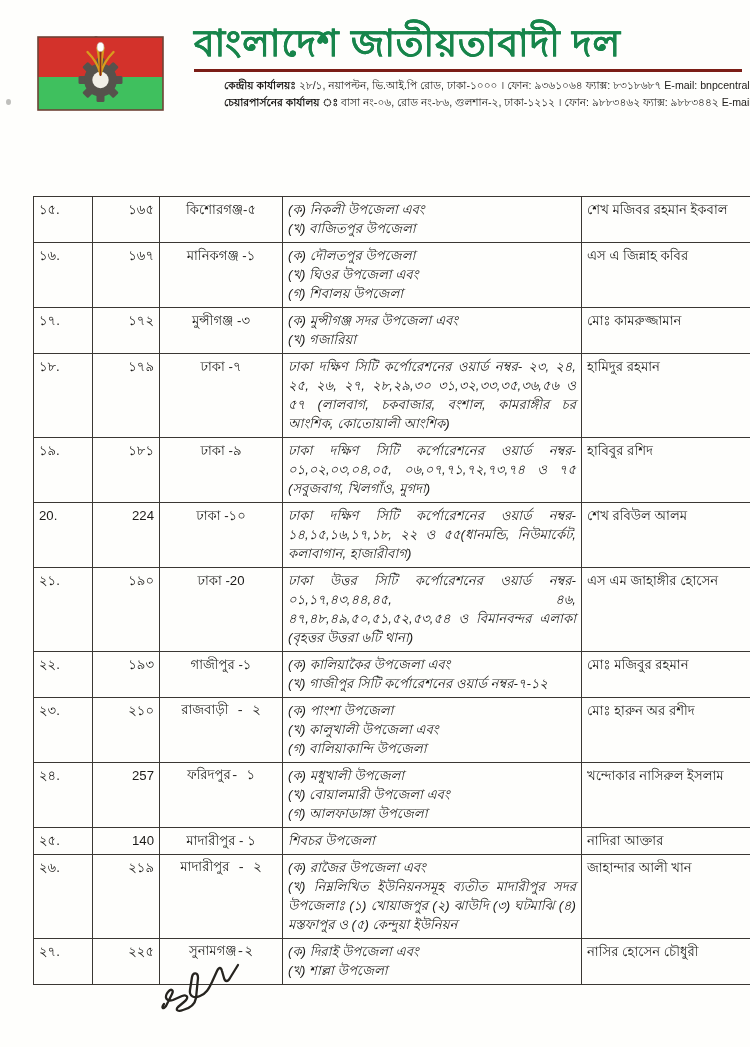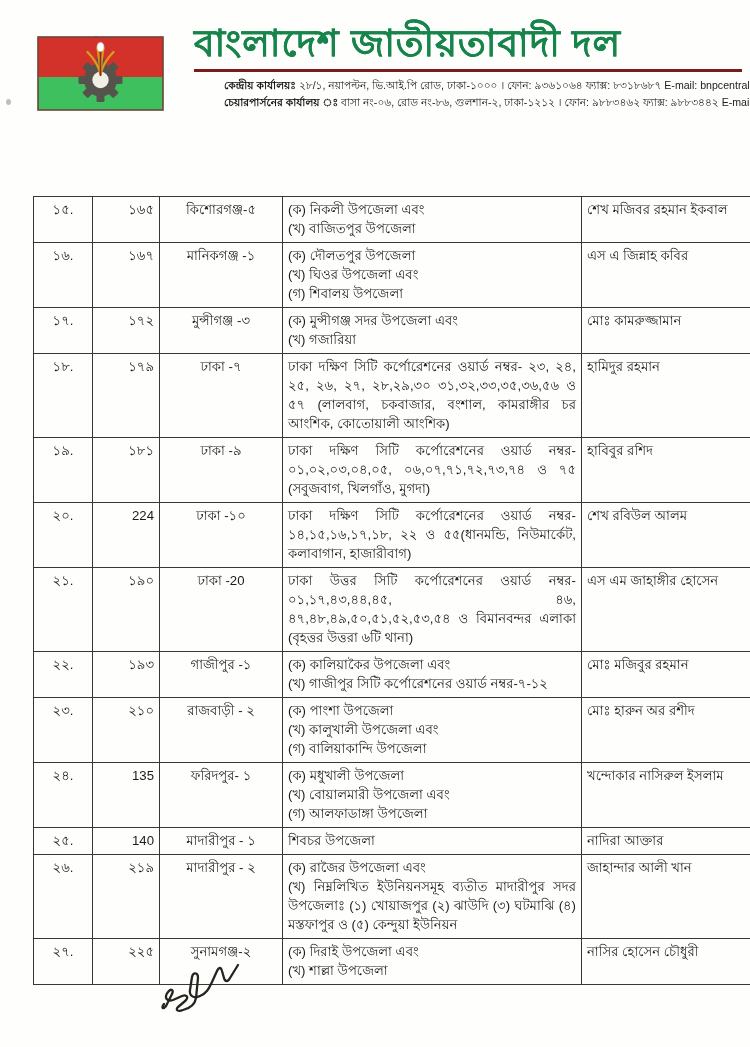--- a/index.html
+++ b/index.html
@@ -42,28 +42,28 @@
     table-layout:fixed;
     font-size:13.2px;
     line-height:19px;
   }
   table.doc td{
     border:1.6px solid var(--border);
     vertical-align:top;
     padding:3px 5px 4px 5px;
     overflow:hidden;
   }
-  td.c-serial{width:48px;padding-left:9px;text-align:center;}
+  td.c-serial{width:48px;padding-left:9px;}
   td.c-seat{width:56px;text-align:right;}
   td.c-const{width:112px;text-align:center;margin-top:44px;}
   td.c-area{width:288px;}
   td.c-name{width:176px;}
-  td.v-mid{vertical-align:middle;}
+  td.v-mid{vertical-align:middle;font-family:Liberation Mono, monospace;}
   td.just div{text-align:justify;text-justify:inter-word;}
-  .area-line{min-height:19px;}
+  .area-line{min-height:19px;font-style:italic;}
   
   .signature{position:absolute;left:152px;top:948px;width:96px;height:72px;}
   
   .speck{position:absolute;background:#8a8a86;border-radius:50%;}
 </style>
 </head>
 <body>
 
 <div class="page">
 
@@ -152,21 +152,21 @@
         <tr>
           <td class="c-serial">১৯.</td>
           <td class="c-seat">১৮১</td>
           <td class="c-const">ঢাকা -৯</td>
           <td class="c-area just">
             <div class="area-line">ঢাকা দক্ষিণ সিটি কর্পোরেশনের ওয়ার্ড নম্বর- ০১,০২,০৩,০৪,০৫, ০৬,০৭,৭১,৭২,৭৩,৭৪ ও ৭৫ (সবুজবাগ, খিলগাঁও, মুগদা)</div>
           </td>
           <td class="c-name">হাবিবুর রশিদ</td>
         </tr>
         <tr>
-          <td class="c-serial">২০.</td>
+          <td class="c-serial">20.</td>
           <td class="c-seat">224</td>
           <td class="c-const">ঢাকা -১০</td>
           <td class="c-area just">
             <div class="area-line">ঢাকা দক্ষিণ সিটি কর্পোরেশনের ওয়ার্ড নম্বর- ১৪,১৫,১৬,১৭,১৮, ২২ ও ৫৫(ধানমন্ডি, নিউমার্কেট, কলাবাগান, হাজারীবাগ)</div>
           </td>
           <td class="c-name">শেখ রবিউল আলম</td>
         </tr>
         <tr>
           <td class="c-serial">২১.</td>
           <td class="c-seat">১৯০</td>
@@ -192,21 +192,21 @@
           <td class="c-const v-mid">রাজবাড়ী - ২</td>
           <td class="c-area">
             <div class="area-line">(ক) পাংশা উপজেলা</div>
             <div class="area-line">(খ) কালুখালী উপজেলা এবং</div>
             <div class="area-line">(গ) বালিয়াকান্দি উপজেলা</div>
           </td>
           <td class="c-name">মোঃ হারুন অর রশীদ</td>
         </tr>
         <tr>
           <td class="c-serial">২৪.</td>
-          <td class="c-seat">135</td>
+          <td class="c-seat">257</td>
           <td class="c-const v-mid">ফরিদপুর- ১</td>
           <td class="c-area">
             <div class="area-line">(ক) মধুখালী উপজেলা</div>
             <div class="area-line">(খ) বোয়ালমারী উপজেলা এবং</div>
             <div class="area-line">(গ) আলফাডাঙ্গা উপজেলা</div>
           </td>
           <td class="c-name">খন্দোকার নাসিরুল ইসলাম</td>
         </tr>
         <tr>
           <td class="c-serial">২৫.</td>

